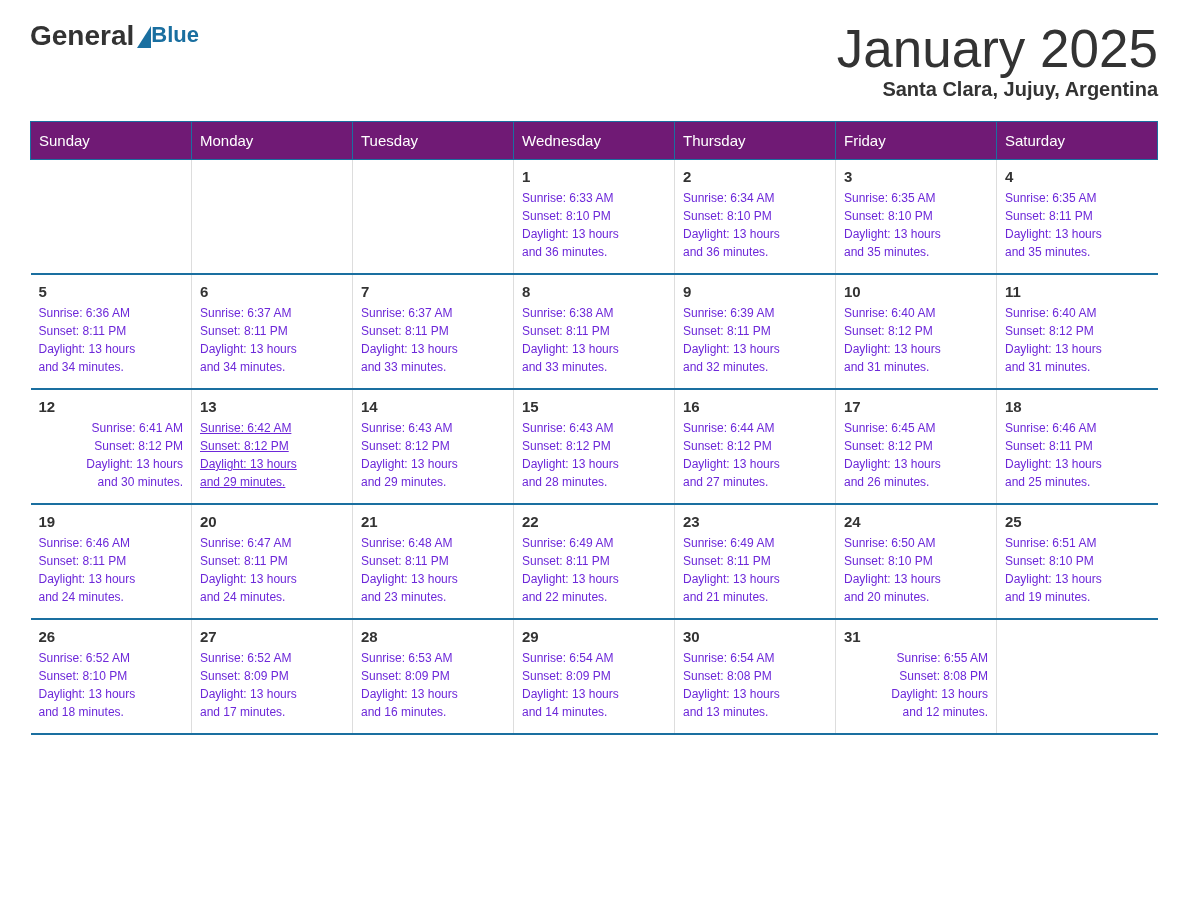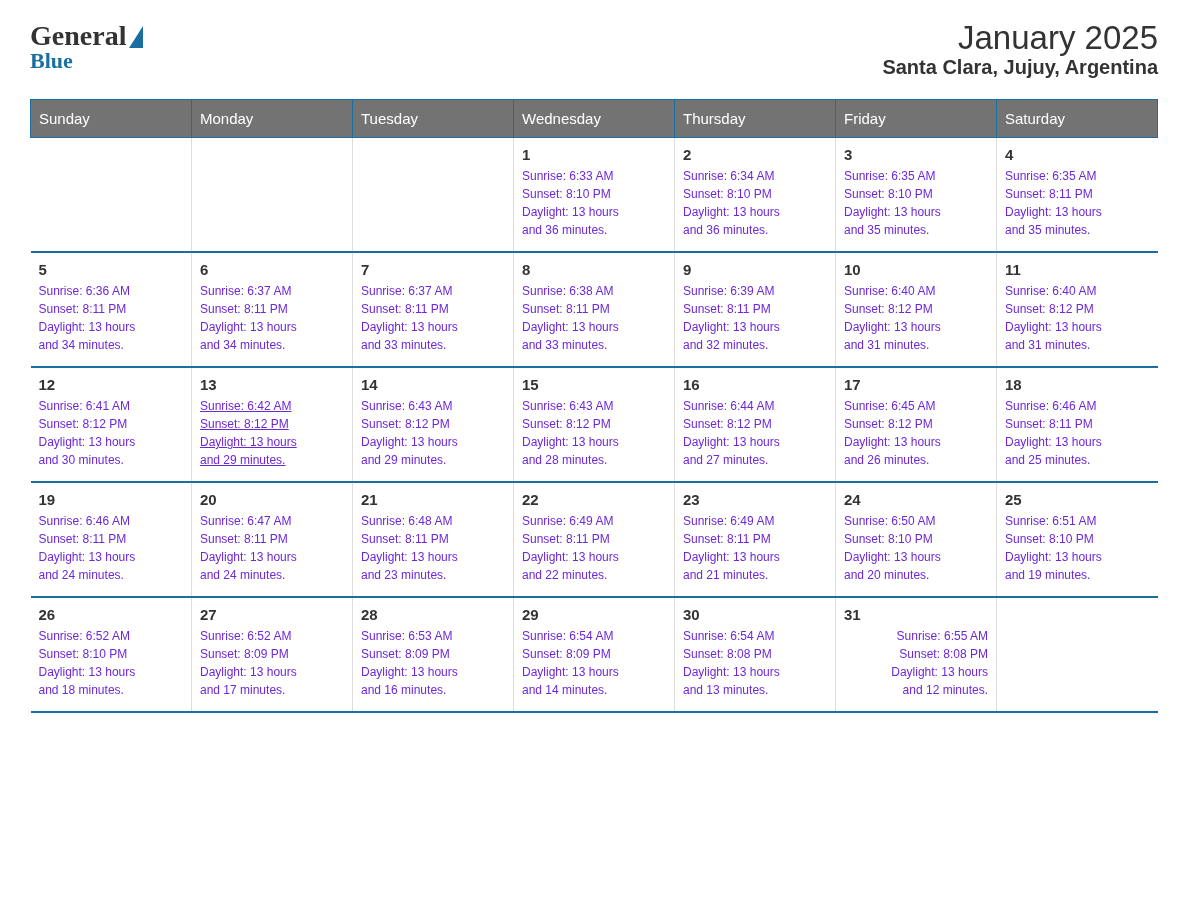--- a/index.html
+++ b/index.html
@@ -10,52 +10,51 @@
       padding: 20px 30px;
     }
     .header {
       display: flex;
       justify-content: space-between;
       align-items: flex-start;
       margin-bottom: 20px;
     }
     .logo {
       display: flex;
-      flex-direction: column;
-      align-items: flex-start;
-      font-family: Liberation Serif, serif;
+      flex-direction: row;
+      align-items: center;
     }
     .logo-blue {
       font-size: 22px;
       font-weight: bold;
       color: #1a6fa0;
       line-height: 1;
       margin-top: -2px;
     }
     .title-block {
       text-align: right;
     }
     .title-block h1 {
-      font-size: 33px;
+      font-size: 53px;
       font-weight: normal;
       color: #333;
       line-height: 1.1;
       margin-left: 10px;
     }
     .title-block h2 {
       font-size: 20px;
       font-weight: bold;
       color: #333;
     }
     .calendar {
       width: 100%;
       border-collapse: collapse;
     }
     .calendar thead tr th {
-      background-color: #737373;
+      background-color: #701a75;
       color: #fff;
       padding: 10px 8px;
       text-align: left;
       font-size: 15px;
       font-weight: normal;
       border: 1px solid #1a6fa0;
     }
     .calendar tbody tr {
       border-bottom: 2px solid #1a6fa0;
     }
@@ -215,21 +214,21 @@
           <span class="day-number">11</span>
           <div class="day-info" style="white-space: pre-line;">Sunrise: 6:40 AM
 Sunset: 8:12 PM
 Daylight: 13 hours
 and 31 minutes.</div>
         </td>
       </tr>
       <tr>
         <td>
           <span class="day-number">12</span>
-          <div class="day-info" style="white-space: pre-line;">Sunrise: 6:41 AM
+          <div class="day-info" style="white-space: pre-line; text-align: right;">Sunrise: 6:41 AM
 Sunset: 8:12 PM
 Daylight: 13 hours
 and 30 minutes.</div>
         </td>
         <td>
           <span class="day-number">13</span>
           <div class="day-info" style="white-space: pre-line; text-decoration: underline;">Sunrise: 6:42 AM
 Sunset: 8:12 PM
 Daylight: 13 hours
 and 29 minutes.</div>

